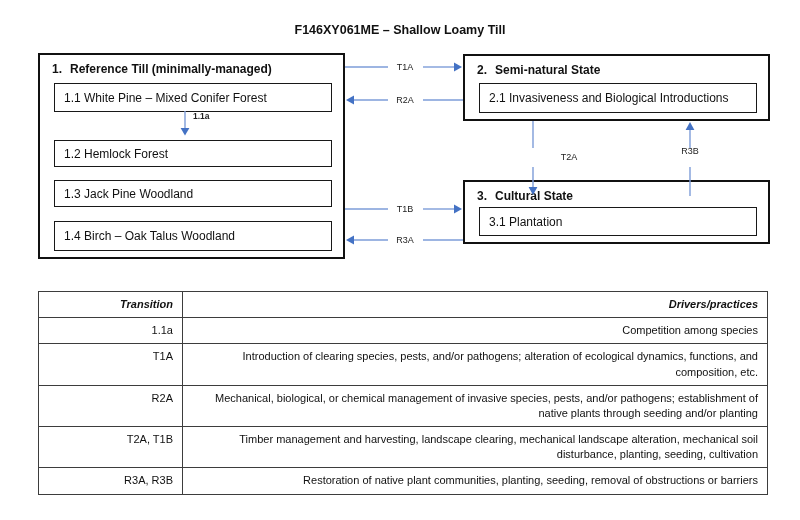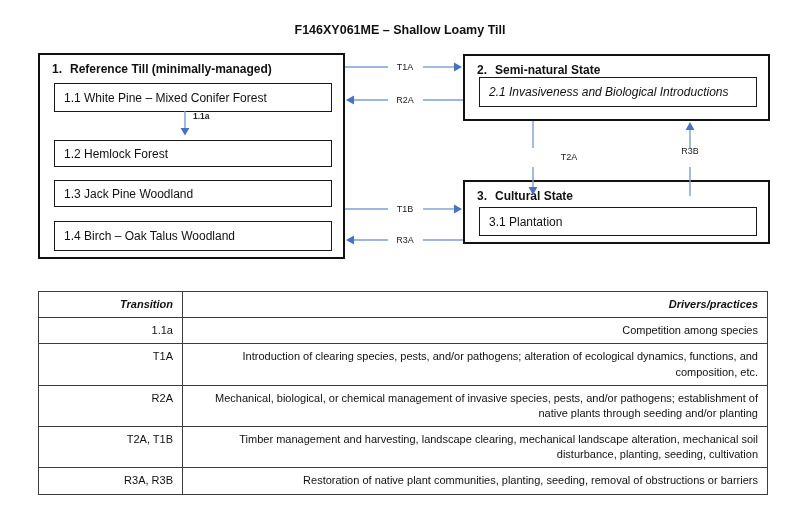--- a/index.html
+++ b/index.html
@@ -49,21 +49,21 @@
     <div class="community" style="top:28px; height:29px;">1.1 White Pine – Mixed Conifer Forest</div>
     <div class="community" style="top:85px; height:27px;">1.2 Hemlock Forest</div>
     <div class="community" style="top:125px; height:27px;">1.3 Jack Pine Woodland</div>
     <div class="community" style="top:166px; height:30px;">1.4 Birch – Oak Talus Woodland</div>
   </div>
 
   <div class="state-box" style="left:463px; top:54px; width:307px; height:67px;">
     <div class="state-header">
       <span class="num">2.</span><span class="nm">Semi-natural State</span>
     </div>
-    <div class="community" style="top:21px; height:30px;font-style:italic;">2.1 Invasiveness and Biological Introductions</div>
+    <div class="community" style="top:27px; height:30px;">2.1 Invasiveness and Biological Introductions</div>
   </div>
 
   <div class="state-box" style="left:463px; top:180px; width:307px; height:64px;">
     <div class="state-header">
       <span class="num">3.</span><span class="nm">Cultural State</span>
     </div>
     <div class="community" style="top:25px; height:29px;">3.1 Plantation</div>
   </div>
 
   <svg class="arrows" viewBox="0 0 800 520">

